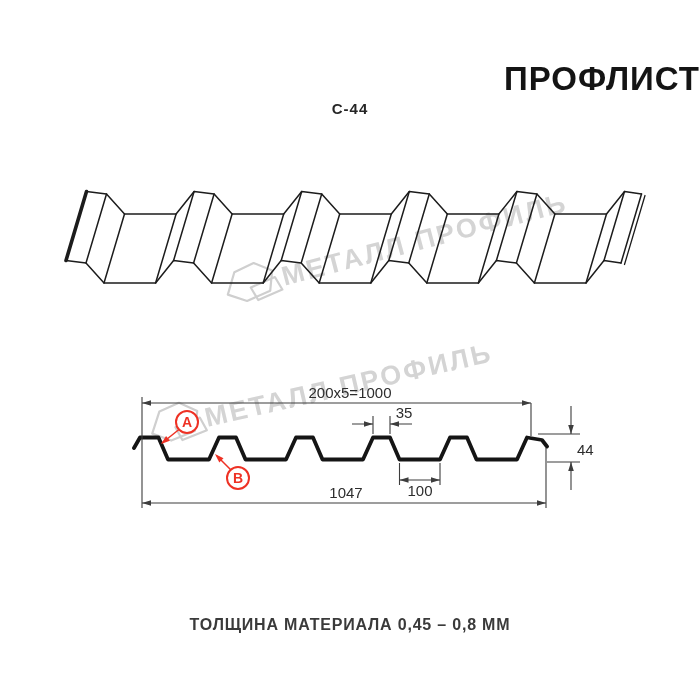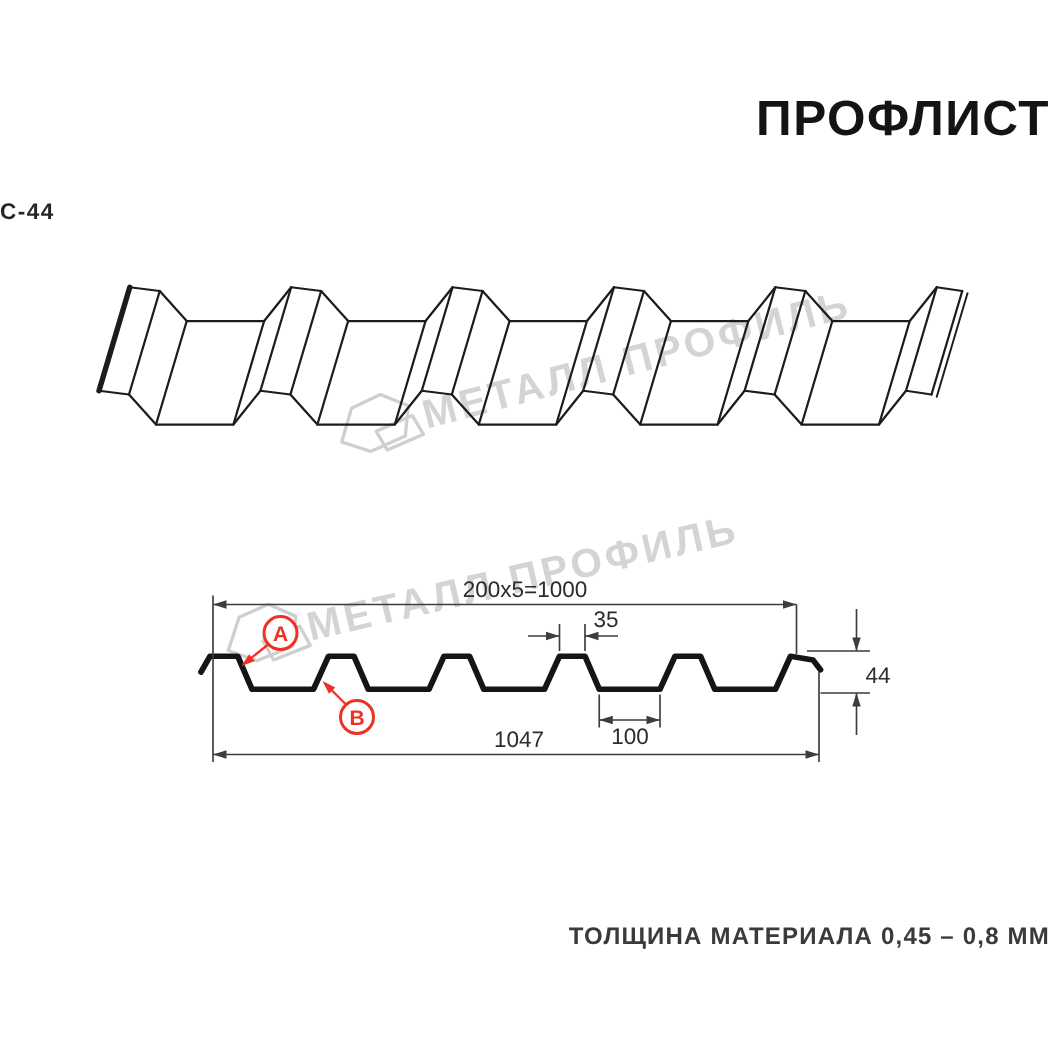--- a/index.html
+++ b/index.html
@@ -5,25 +5,25 @@
   html,body{margin:0;padding:0;}
   body{
     width:700px;height:700px;background:#ffffff;position:relative;overflow:hidden;
     font-family:"Liberation Sans", sans-serif;
   }
   .title{
     position:absolute;left:0;top:60px;width:700px;text-align:right;
     font-size:33px;font-weight:800;letter-spacing:1px;color:#141414;
   }
   .subtitle{
-    position:absolute;left:0;top:100px;width:700px;
-    font-size:15px;font-weight:700;letter-spacing:1px;color:#262626;margin-top:33px;
+    position:absolute;left:0;top:100px;width:700px;text-align:center;
+    font-size:15px;font-weight:700;letter-spacing:1px;color:#262626;
   }
   .footer-note{
-    position:absolute;left:0;top:616px;width:700px;text-align:right;
+    position:absolute;left:0;top:616px;width:700px;text-align:center;
     font-size:16px;font-weight:600;letter-spacing:0.8px;color:#3a3a3a;
   }
   svg{position:absolute;left:0;top:0;}
   .wm-text{
     font-size:27px;font-weight:700;letter-spacing:2.5px;fill:#d4d4d4;
   }
   .wm-logo{fill:none;stroke:#cfcfcf;stroke-width:2.2;stroke-linejoin:round;}
   .sheet-line{fill:none;stroke:#1c1c1c;stroke-width:1.5;stroke-linejoin:round;stroke-linecap:round;}
   .sheet-edge-thick{fill:none;stroke:#1c1c1c;stroke-width:3.6;stroke-linecap:round;}
   .sheet-edge-thin{fill:none;stroke:#1c1c1c;stroke-width:1.3;stroke-linecap:round;}

